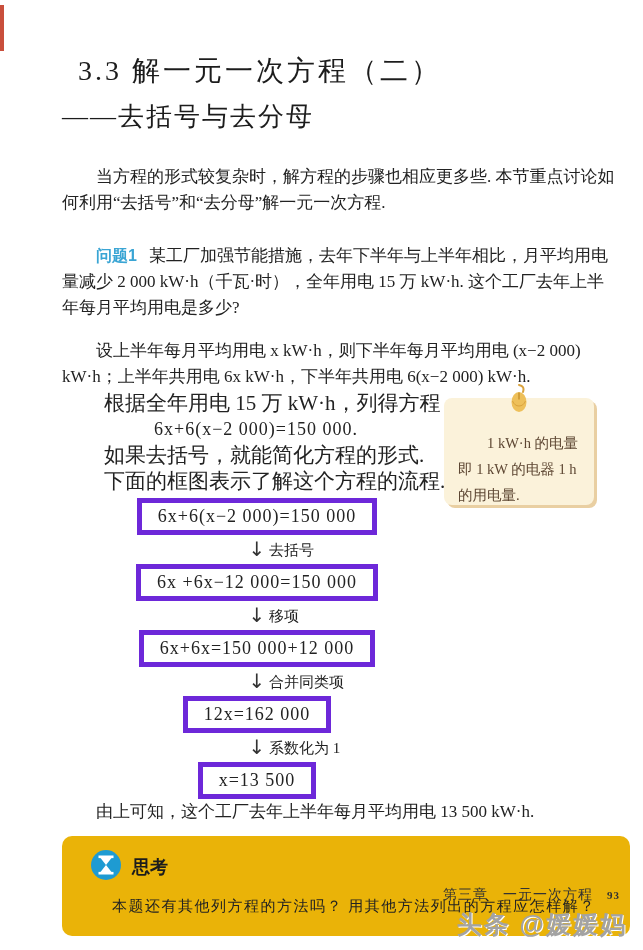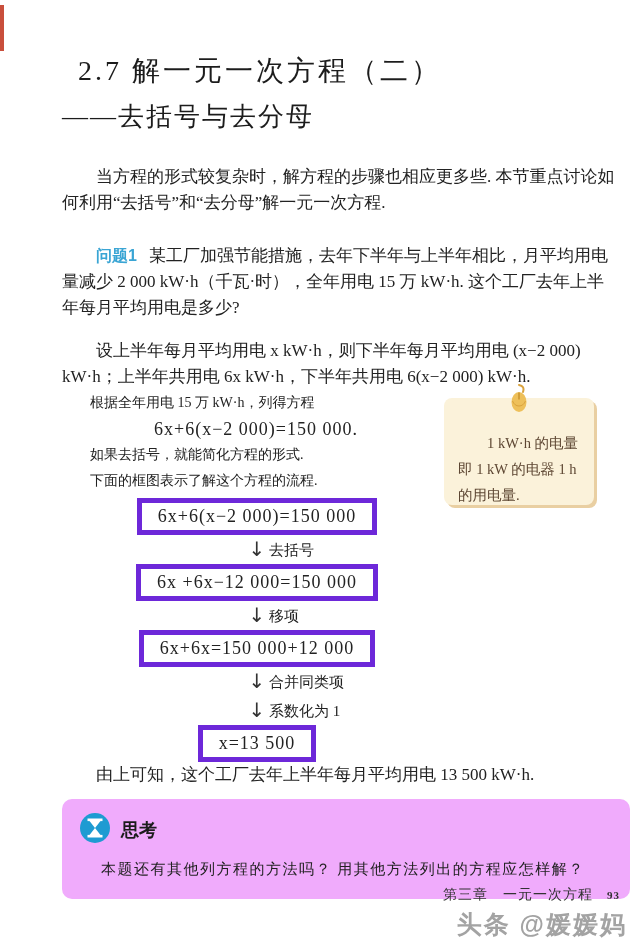--- a/index.html
+++ b/index.html
@@ -16,21 +16,21 @@
 
   h1.title { font-size:28px; font-weight:400; letter-spacing:3px; color:#1c1c1c; margin-left:16px; line-height:34px; }
   .subtitle { font-size:26px; letter-spacing:2px; color:#1c1c1c; text-align:left; padding-right:70px; margin-top:12px; line-height:34px; }
 
   p.body-text { font-size:17px; line-height:26px; text-indent:2em; color:#222; }
   .intro { margin-top:30px; }
   .problem { margin-top:27px; }
   .problem-label { color:#3aa5d4; font-weight:bold; font-family:"Liberation Sans",sans-serif; font-size:16px; }
   .problem-text { margin-left:12px; }
   .setup { margin-top:17px; }
-  .line { font-size:14px; line-height:26px; color:#222; }
+  .line { font-size:21px; line-height:26px; color:#222; }
   .indent { text-indent:2em; }
   .equation-line { padding-left:92px; font-size:18px; letter-spacing:1px; }
 
   
   .note-box {
     position:absolute; left:444px; top:398px; width:150px; height:107px;
     background:#fbf2da; border-radius:8px;
     box-shadow:3px 3px 0 #e9cfa2;
     padding:32px 14px 0 14px;
   }
@@ -49,22 +49,22 @@
   .arrow-label {
     position:absolute; left:calc(50% + 12px); top:50%; transform:translateY(-50%);
     font-size:15px; color:#222; white-space:nowrap;
   }
 
   .conclusion { }
 
   
   .think-box {
     margin-top:11px; margin-left:0; width:568px;
-    background:#f0abfc; border-radius:10px;
-    padding:13px 20px 20px 17px;
+    background:#eab308; border-radius:10px;
+    padding:13px 20px 20px 28px;
   }
   .think-header { display:flex; align-items:center; gap:10px; }
   .think-title { font-family:"Liberation Sans","DejaVu Sans",sans-serif; font-weight:bold; font-size:18px; color:#1c1c1c; }
   .think-text { margin-top:12px; padding-left:22px; font-size:15px; letter-spacing:1.5px; color:#222; }
 
   .footer { position:absolute; right:23px; top:886px; font-size:14px; color:#333; letter-spacing:1px; }
   .footer .pagenum { font-weight:bold; margin-left:14px; font-size:11px; }
   .watermark {
     position:absolute; right:16px; top:908px;
     font-family:"Liberation Sans","DejaVu Sans",sans-serif;
@@ -72,21 +72,21 @@
     letter-spacing:2px; text-shadow:1px 1px 0 #ffffff;
   }
 </style>
 </head>
 <body>
 
 <div class="red-tab"></div>
 
 <div class="content">
 
-  <h1 class="title">2.7 解一元一次方程（二）</h1>
+  <h1 class="title">3.3 解一元一次方程（二）</h1>
   <div class="subtitle">——去括号与去分母</div>
 
   <p class="body-text intro">当方程的形式较复杂时，解方程的步骤也相应更多些. 本节重点讨论如何利用“去括号”和“去分母”解一元一次方程.</p>
 
   <p class="body-text problem"><span class="problem-label">问题1</span><span class="problem-text">某工厂加强节能措施，去年下半年与上半年相比，月平均用电量减少 2 000 kW·h（千瓦·时），全年用电 15 万 kW·h. 这个工厂去年上半年每月平均用电是多少?</span></p>
 
   <p class="body-text setup">设上半年每月平均用电 x kW·h，则下半年每月平均用电 (x−2 000) kW·h；上半年共用电 6x kW·h，下半年共用电 6(x−2 000) kW·h.</p>
 
   <p class="line indent">根据全年用电 15 万 kW·h，列得方程</p>
   <p class="line equation-line">6x+6(x−2 000)=150 000.</p>
@@ -105,20 +105,21 @@
     <p class="note-text">1 kW·h 的电量即 1 kW 的电器 1 h 的用电量.</p>
   </aside>
 
   <div class="flowchart">
     <div class="flow-box">6x+6(x−2 000)=150 000</div>
     <div class="flow-arrow"><span class="arrow-glyph">↓</span><span class="arrow-label">去括号</span></div>
     <div class="flow-box">6x +6x−12 000=150 000</div>
     <div class="flow-arrow"><span class="arrow-glyph">↓</span><span class="arrow-label">移项</span></div>
     <div class="flow-box">6x+6x=150 000+12 000</div>
     <div class="flow-arrow"><span class="arrow-glyph">↓</span><span class="arrow-label">合并同类项</span></div>
+    <div class="flow-box">12x=162 000</div>
     <div class="flow-arrow"><span class="arrow-glyph">↓</span><span class="arrow-label">系数化为 1</span></div>
     <div class="flow-box">x=13 500</div>
   </div>
 
   <p class="body-text conclusion">由上可知，这个工厂去年上半年每月平均用电 13 500 kW·h.</p>
 
   <div class="think-box">
     <div class="think-header">
       <span>
         <svg width="32" height="32" viewBox="0 0 32 32">

